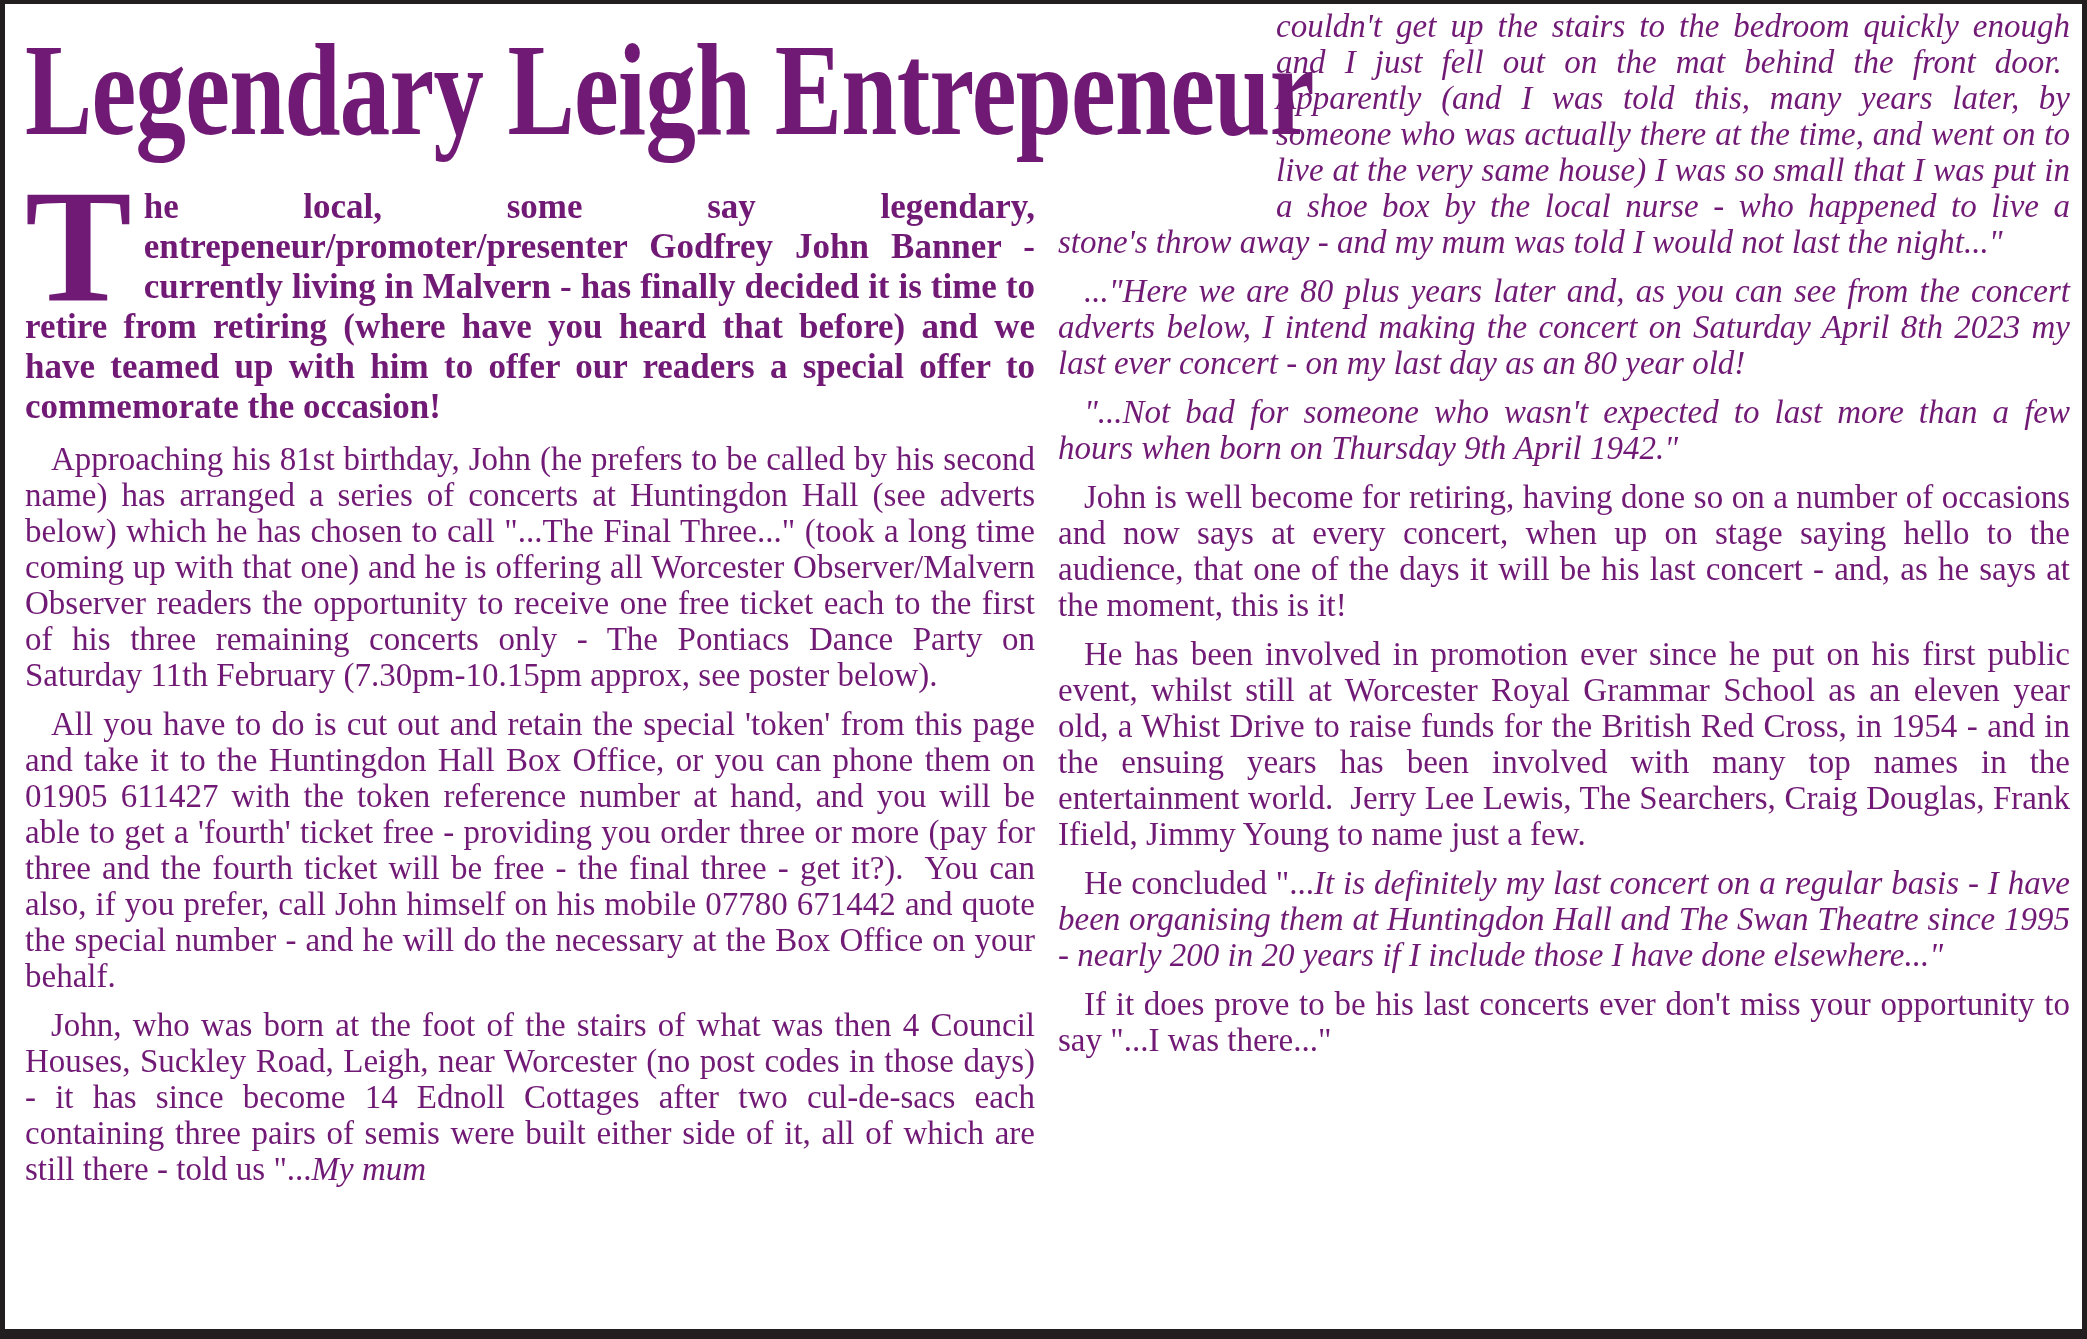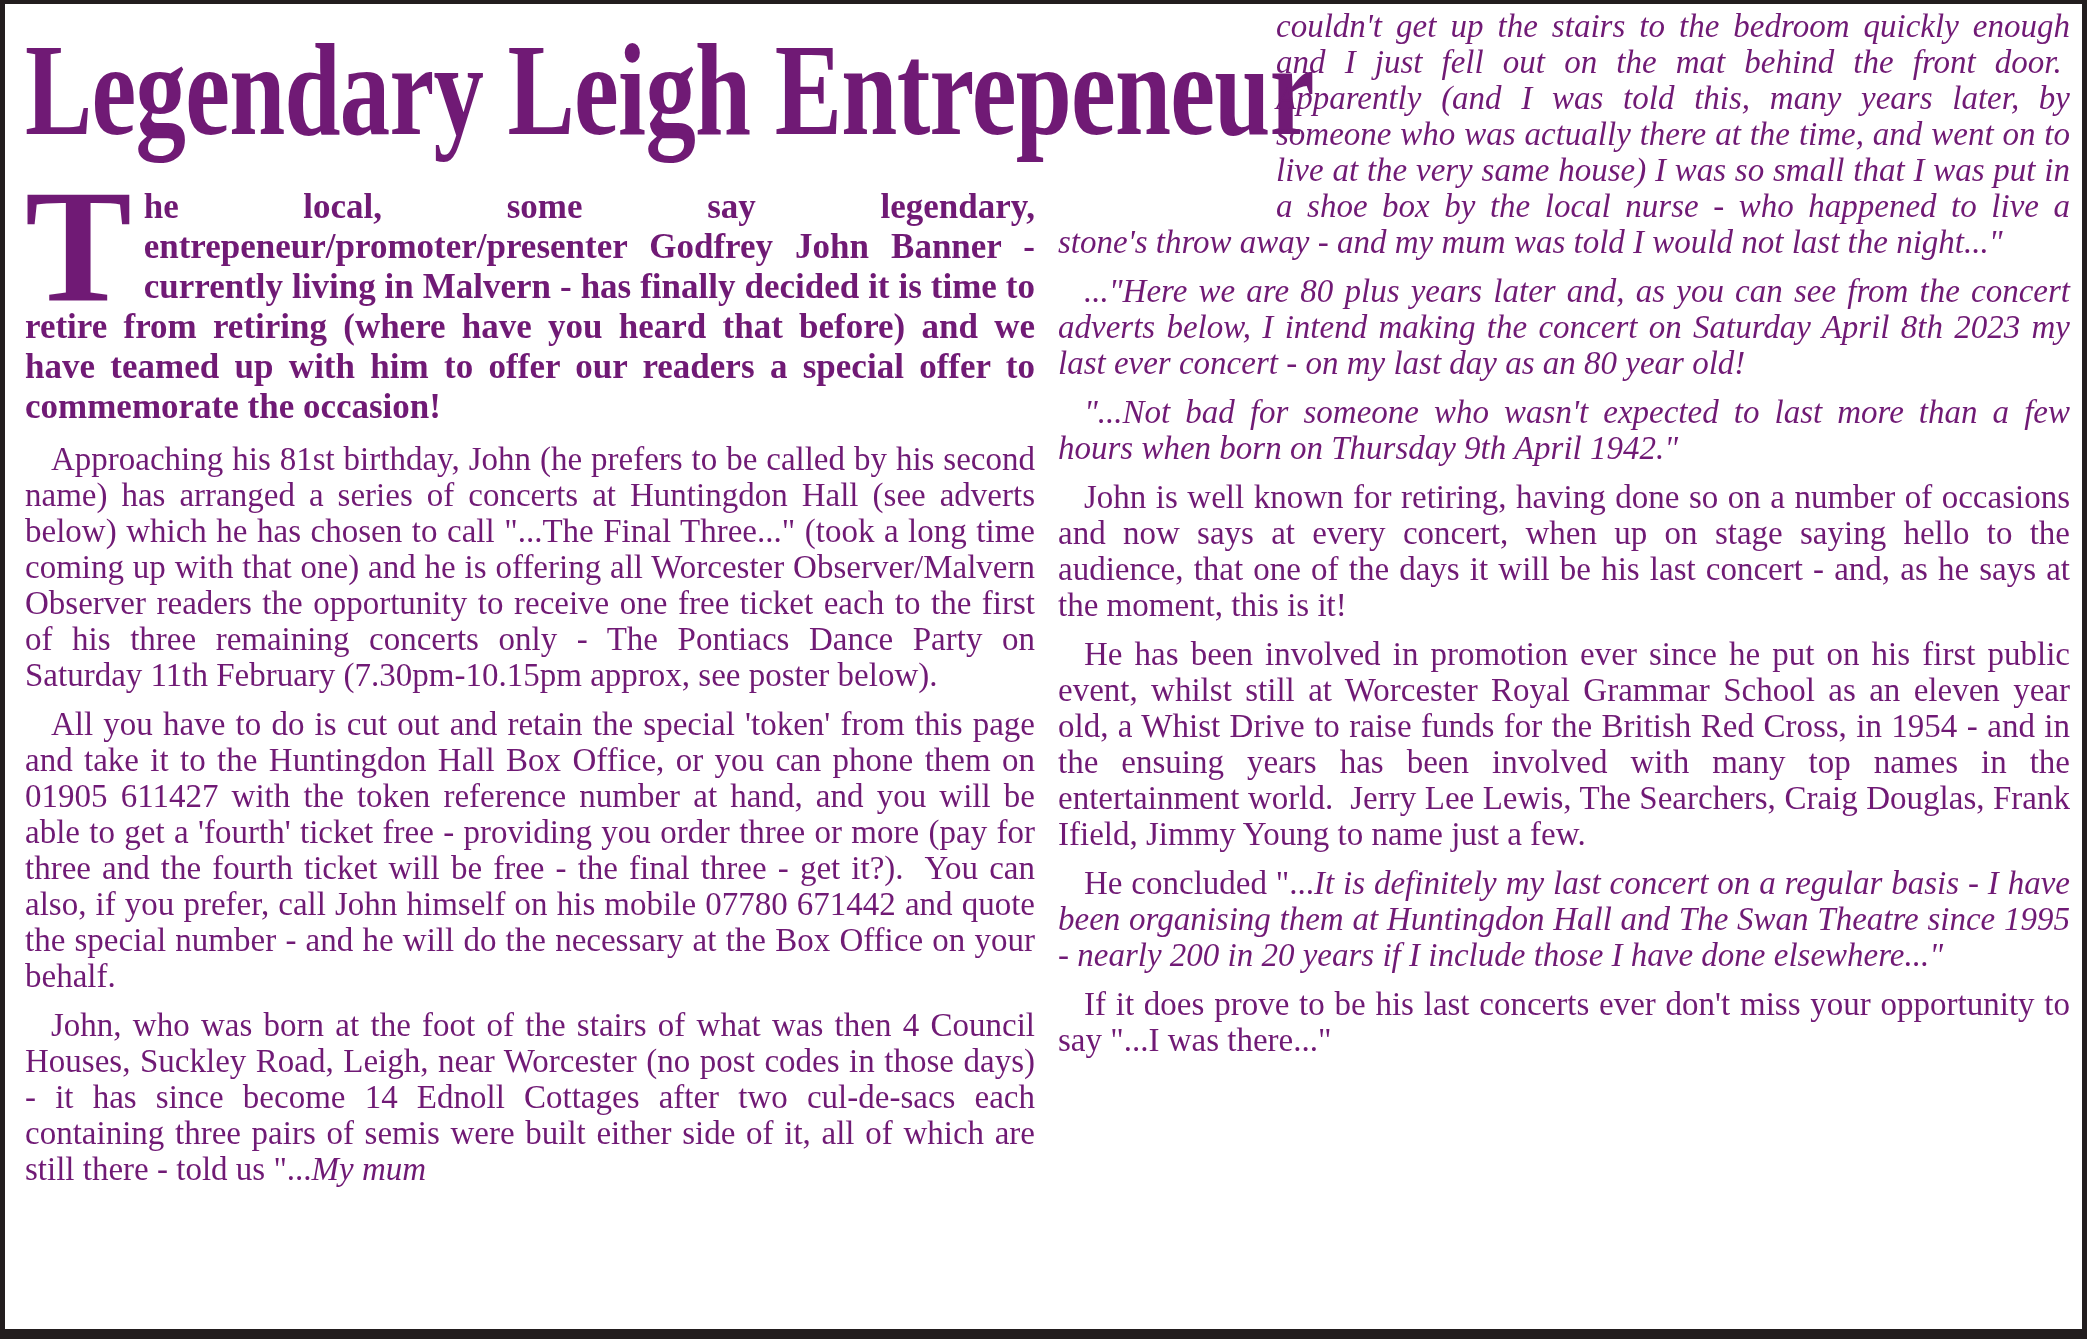--- a/index.html
+++ b/index.html
@@ -82,20 +82,20 @@
         <p class="para"><span class="seg-r">John, who was born at the foot of the stairs of what was then 4 Council Houses, Suckley Road, Leigh, near Worcester (no post codes in those days) - it has since become 14 Ednoll Cottages after two cul-de-sacs each containing three pairs of semis were built either side of it, all of which are still there - told us "...</span><span class="seg-i">My mum</span></p>
       </div>
   </div>
 
   <div class="col col-right">
     <div class="headline-spacer"></div>
     <div class="paras">
         <p class="para no-indent"><span class="seg-i">couldn't get up the stairs to the bedroom quickly enough and I just fell out on the mat behind the front door.&nbsp; Apparently (and I was told this, many years later, by someone who was actually there at the time, and went on to live at the very same house) I was so small that I was put in a shoe box by the local nurse - who happened to live a stone's throw away - and my mum was told I would not last the night..."</span></p>
         <p class="para"><span class="seg-i">..."Here we are 80 plus years later and, as you can see from the concert adverts below, I intend making the concert on Saturday April 8th 2023 my last ever concert - on my last day as an 80 year old!</span></p>
         <p class="para"><span class="seg-i">"...Not bad for someone who wasn't expected to last more than a few hours when born on Thursday 9th April 1942."</span></p>
-        <p class="para"><span class="seg-r">John is well known for retiring, having done so on a number of occasions and now says at every concert, when up on stage saying hello to the audience, that one of the days it will be his last concert - and, as he says at the moment, this is it!</span></p>
+        <p class="para"><span class="seg-r">John is well become for retiring, having done so on a number of occasions and now says at every concert, when up on stage saying hello to the audience, that one of the days it will be his last concert - and, as he says at the moment, this is it!</span></p>
         <p class="para"><span class="seg-r">He has been involved in promotion ever since he put on his first public event, whilst still at Worcester Royal Grammar School as an eleven year old, a Whist Drive to raise funds for the British Red Cross, in 1954 - and in the ensuing years has been involved with many top names in the entertainment world.&nbsp; Jerry Lee Lewis, The Searchers, Craig Douglas, Frank Ifield, Jimmy Young to name just a few.</span></p>
         <p class="para"><span class="seg-r">He concluded "...</span><span class="seg-i">It is definitely my last concert on a regular basis - I have been organising them at Huntingdon Hall and The Swan Theatre since 1995 - nearly 200 in 20 years if I include those I have done elsewhere..."</span></p>
         <p class="para"><span class="seg-r">If it does prove to be his last concerts ever don't miss your opportunity to say "...I was there..."</span></p>
       </div>
   </div>
 
 </div>
 
 </body></html>

